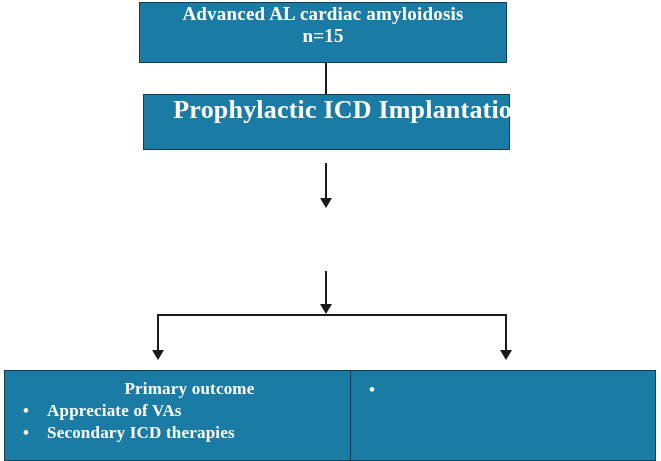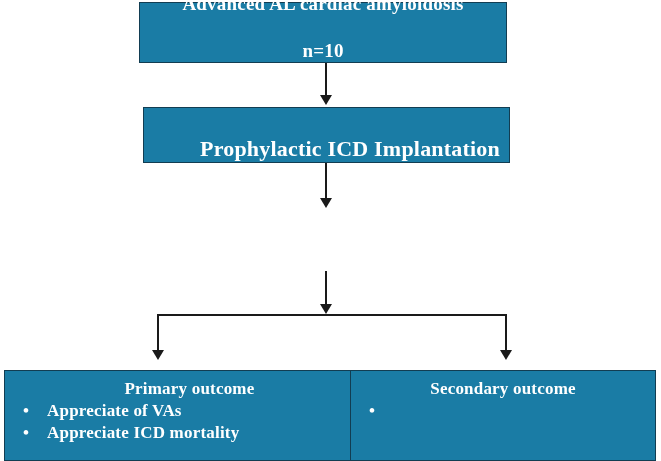--- a/index.html
+++ b/index.html
@@ -20,46 +20,45 @@
   }
   .node {
     position: absolute;
     box-sizing: border-box;
     background: #1a7ca5;
     border: 1.5px solid #123d52;
     color: #ffffff;
     font-weight: bold;
     display: flex;
     flex-direction: column;
-    justify-content: flex-end;
+    justify-content: flex-start;
     align-items: center;
     text-align: center;
     letter-spacing: 0.2px;
-    gap: 24px;
   }
   .node .line {
     display: block;
     line-height: 1.18;
     white-space: nowrap;
   }
   
   #node-cohort {
     left: 139px;
     top: 2px;
     width: 368px;
     height: 61px;
     font-size: 19px;
   }
   
   #node-intervention {
     left: 143px;
-    top: 107px;
+    top: 94px;
     width: 367px;
     height: 56px;
-    font-size: 22px;
+    font-size: 26px;
     padding-left: 47px;
   }
   
   #node-followup {
     left: 143px;
     top: 210px;
     width: 367px;
     height: 61px;
     font-size: 19px;
   }
@@ -127,21 +126,21 @@
     border-top: 10px solid #1a1a1a;
   }
 </style>
 </head>
 <body>
 
 <div id="canvas">
 
   <div class="node" id="node-cohort">
     <span class="line">Advanced AL cardiac amyloidosis</span>
-    <span class="line">n=10</span>
+    <span class="line">n=15</span>
   </div>
 
   <div class="conn vline" style="left:325px; top:63px; height:34px;"></div>
   <div class="arrowhead" style="left:320px; top:95px;"></div>
 
   <div class="node" id="node-intervention">
     <span class="line">Prophylactic ICD Implantation</span>
   </div>
 
   <div class="conn vline" style="left:325px; top:163px; height:36px;"></div>
@@ -161,27 +160,26 @@
 
   <div class="node outcome-node" id="node-primary-outcome">
     <span class="outcome-title">Primary outcome</span>
     <ul class="outcome-list">
       <li>
         <span class="bullet">•</span>
         <span>Appreciate of VAs</span>
       </li>
       <li>
         <span class="bullet">•</span>
-        <span>Appreciate ICD mortality</span>
+        <span>Secondary ICD therapies</span>
       </li>
     </ul>
   </div>
 
   <div class="node outcome-node" id="node-secondary-outcome">
-    <span class="outcome-title">Secondary outcome</span>
     <ul class="outcome-list">
       <li>
         <span class="bullet">•</span>
       </li>
     </ul>
   </div>
 
 </div>
 
 </body></html>

